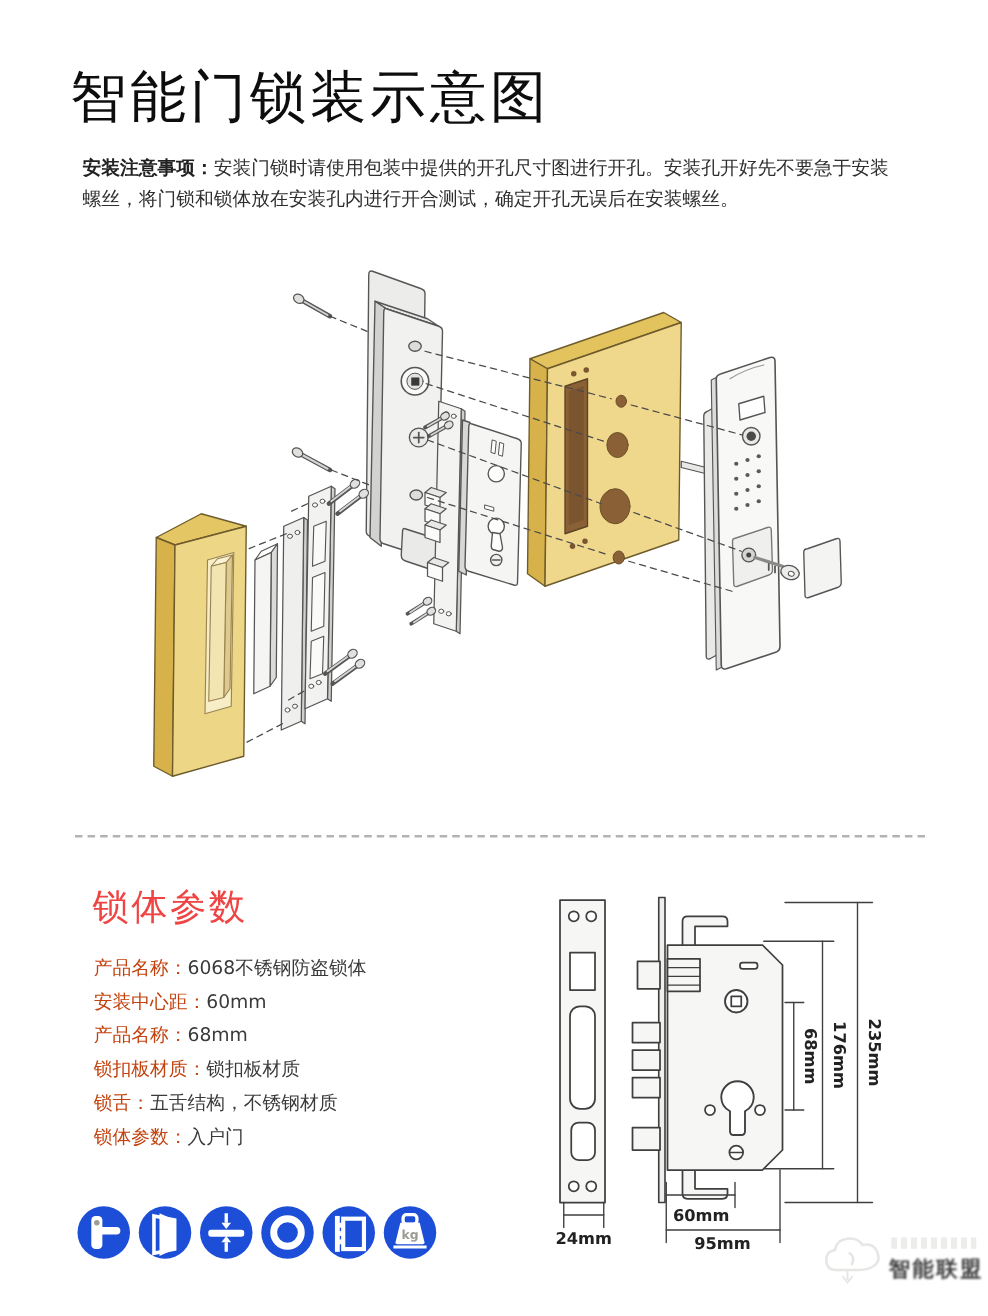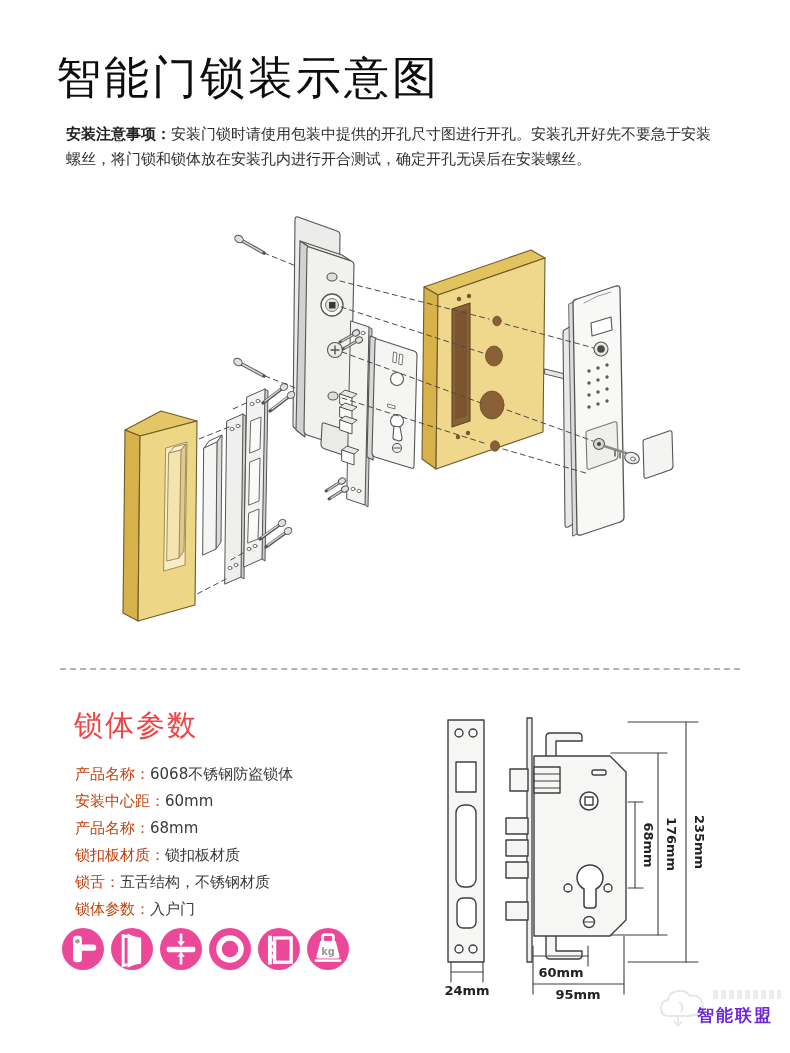--- a/index.html
+++ b/index.html
@@ -7,24 +7,24 @@
         font-family:"DejaVu Sans","Liberation Sans",sans-serif;}
   .abs{position:absolute;}
   #main-title{left:56px;top:48px;font-size:45px;letter-spacing:3px;color:#0d0d0d;font-weight:500;}
   #install-note{left:66px;top:122px;width:658px;font-size:15px;line-height:25px;color:#2e2e2e;}
   #install-note b{font-weight:700;color:#222;}
   #divider{left:60px;top:668px;width:680px;border-top:2px dashed #b3b3b3;height:0;}
   #section-title{left:74px;top:706px;font-size:29px;letter-spacing:2px;color:#ef4444;font-weight:500;}
   .spec-row{position:absolute;left:75px;font-size:15px;color:#3a3a3a;white-space:nowrap;}
   .spec-row .lbl{color:#c2410c;}
   .spec-row .val{color:#3a3a3a;margin-top:20px;}
-  .ficon{position:absolute;top:928px;width:42px;height:42px;border-radius:50%;background:#ec4899;}
+  .ficon{position:absolute;top:965px;width:42px;height:42px;border-radius:50%;background:#1d4ed8;}
   .ficon svg{display:block;}
   #watermark{left:655px;top:982px;width:135px;height:60px;}
-  #wm-text{position:absolute;left:42px;top:22px;font-size:17px;letter-spacing:2px;color:#6d28d9;
+  #wm-text{position:absolute;left:56px;top:22px;font-size:17px;letter-spacing:2px;color:#404040;
            filter:blur(0.7px);font-weight:700;}
   #wm-small{position:absolute;left:58px;top:8px;width:68px;height:9px;
             background:repeating-linear-gradient(90deg,#ececea 0 5px,transparent 5px 8px);
             filter:blur(0.5px);}
   svg text{font-family:"DejaVu Sans","Liberation Sans",sans-serif;}
 </style>
 </head>
 <body>
 
 <div id="page">

